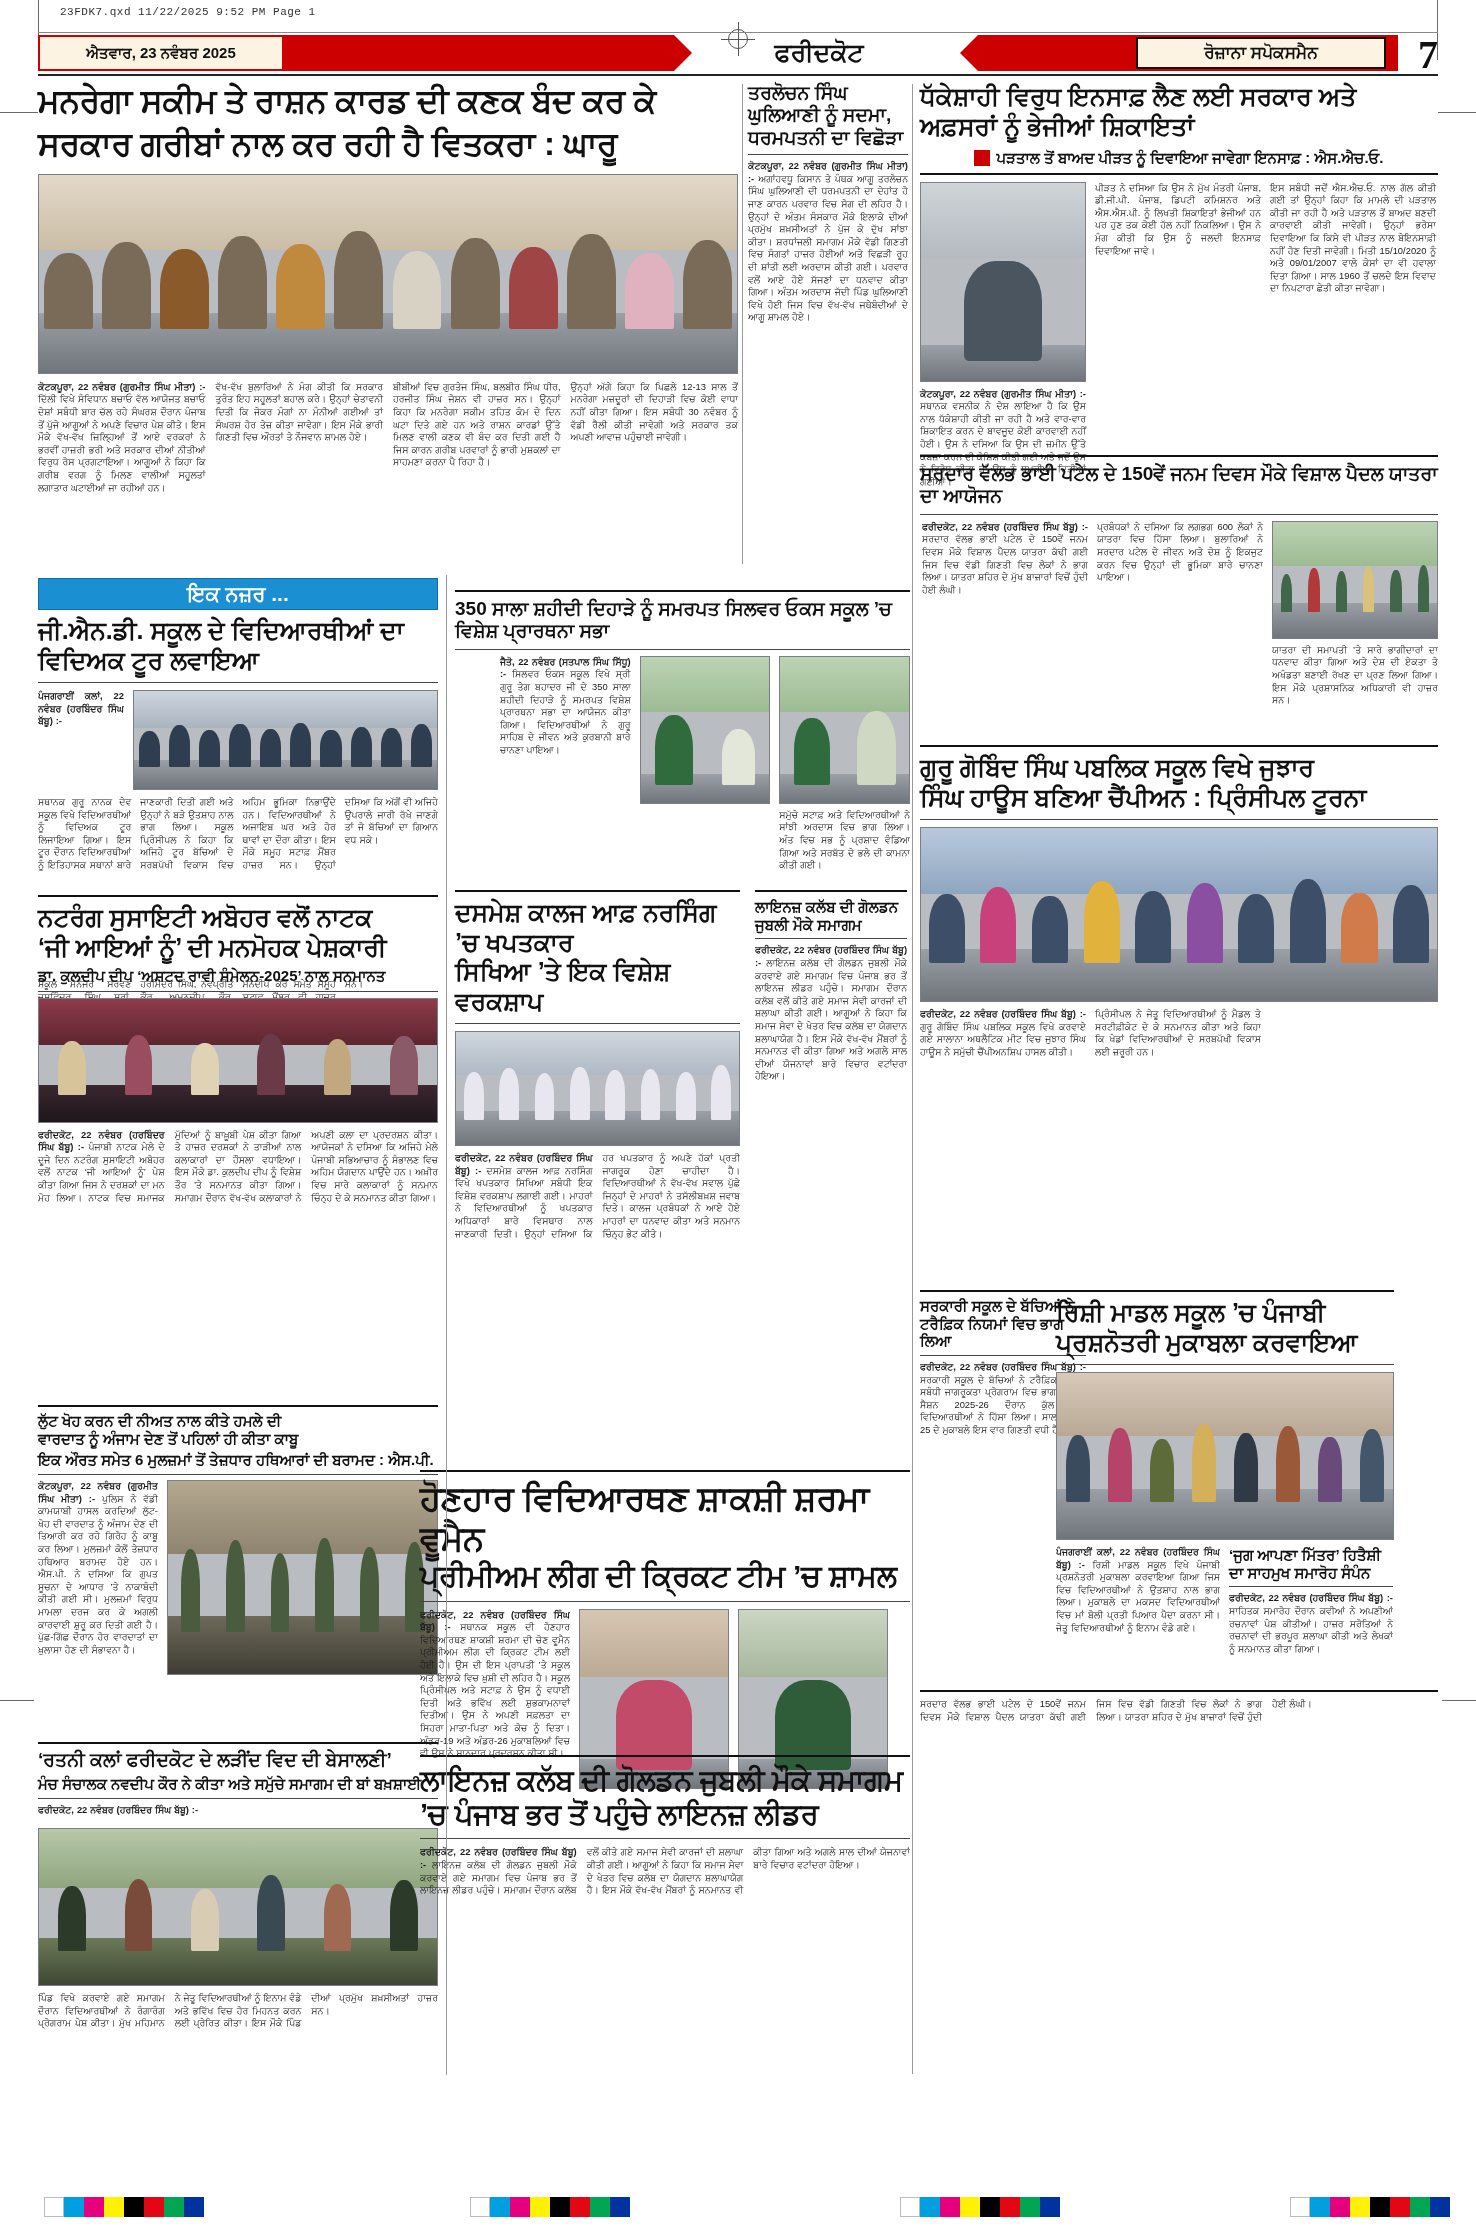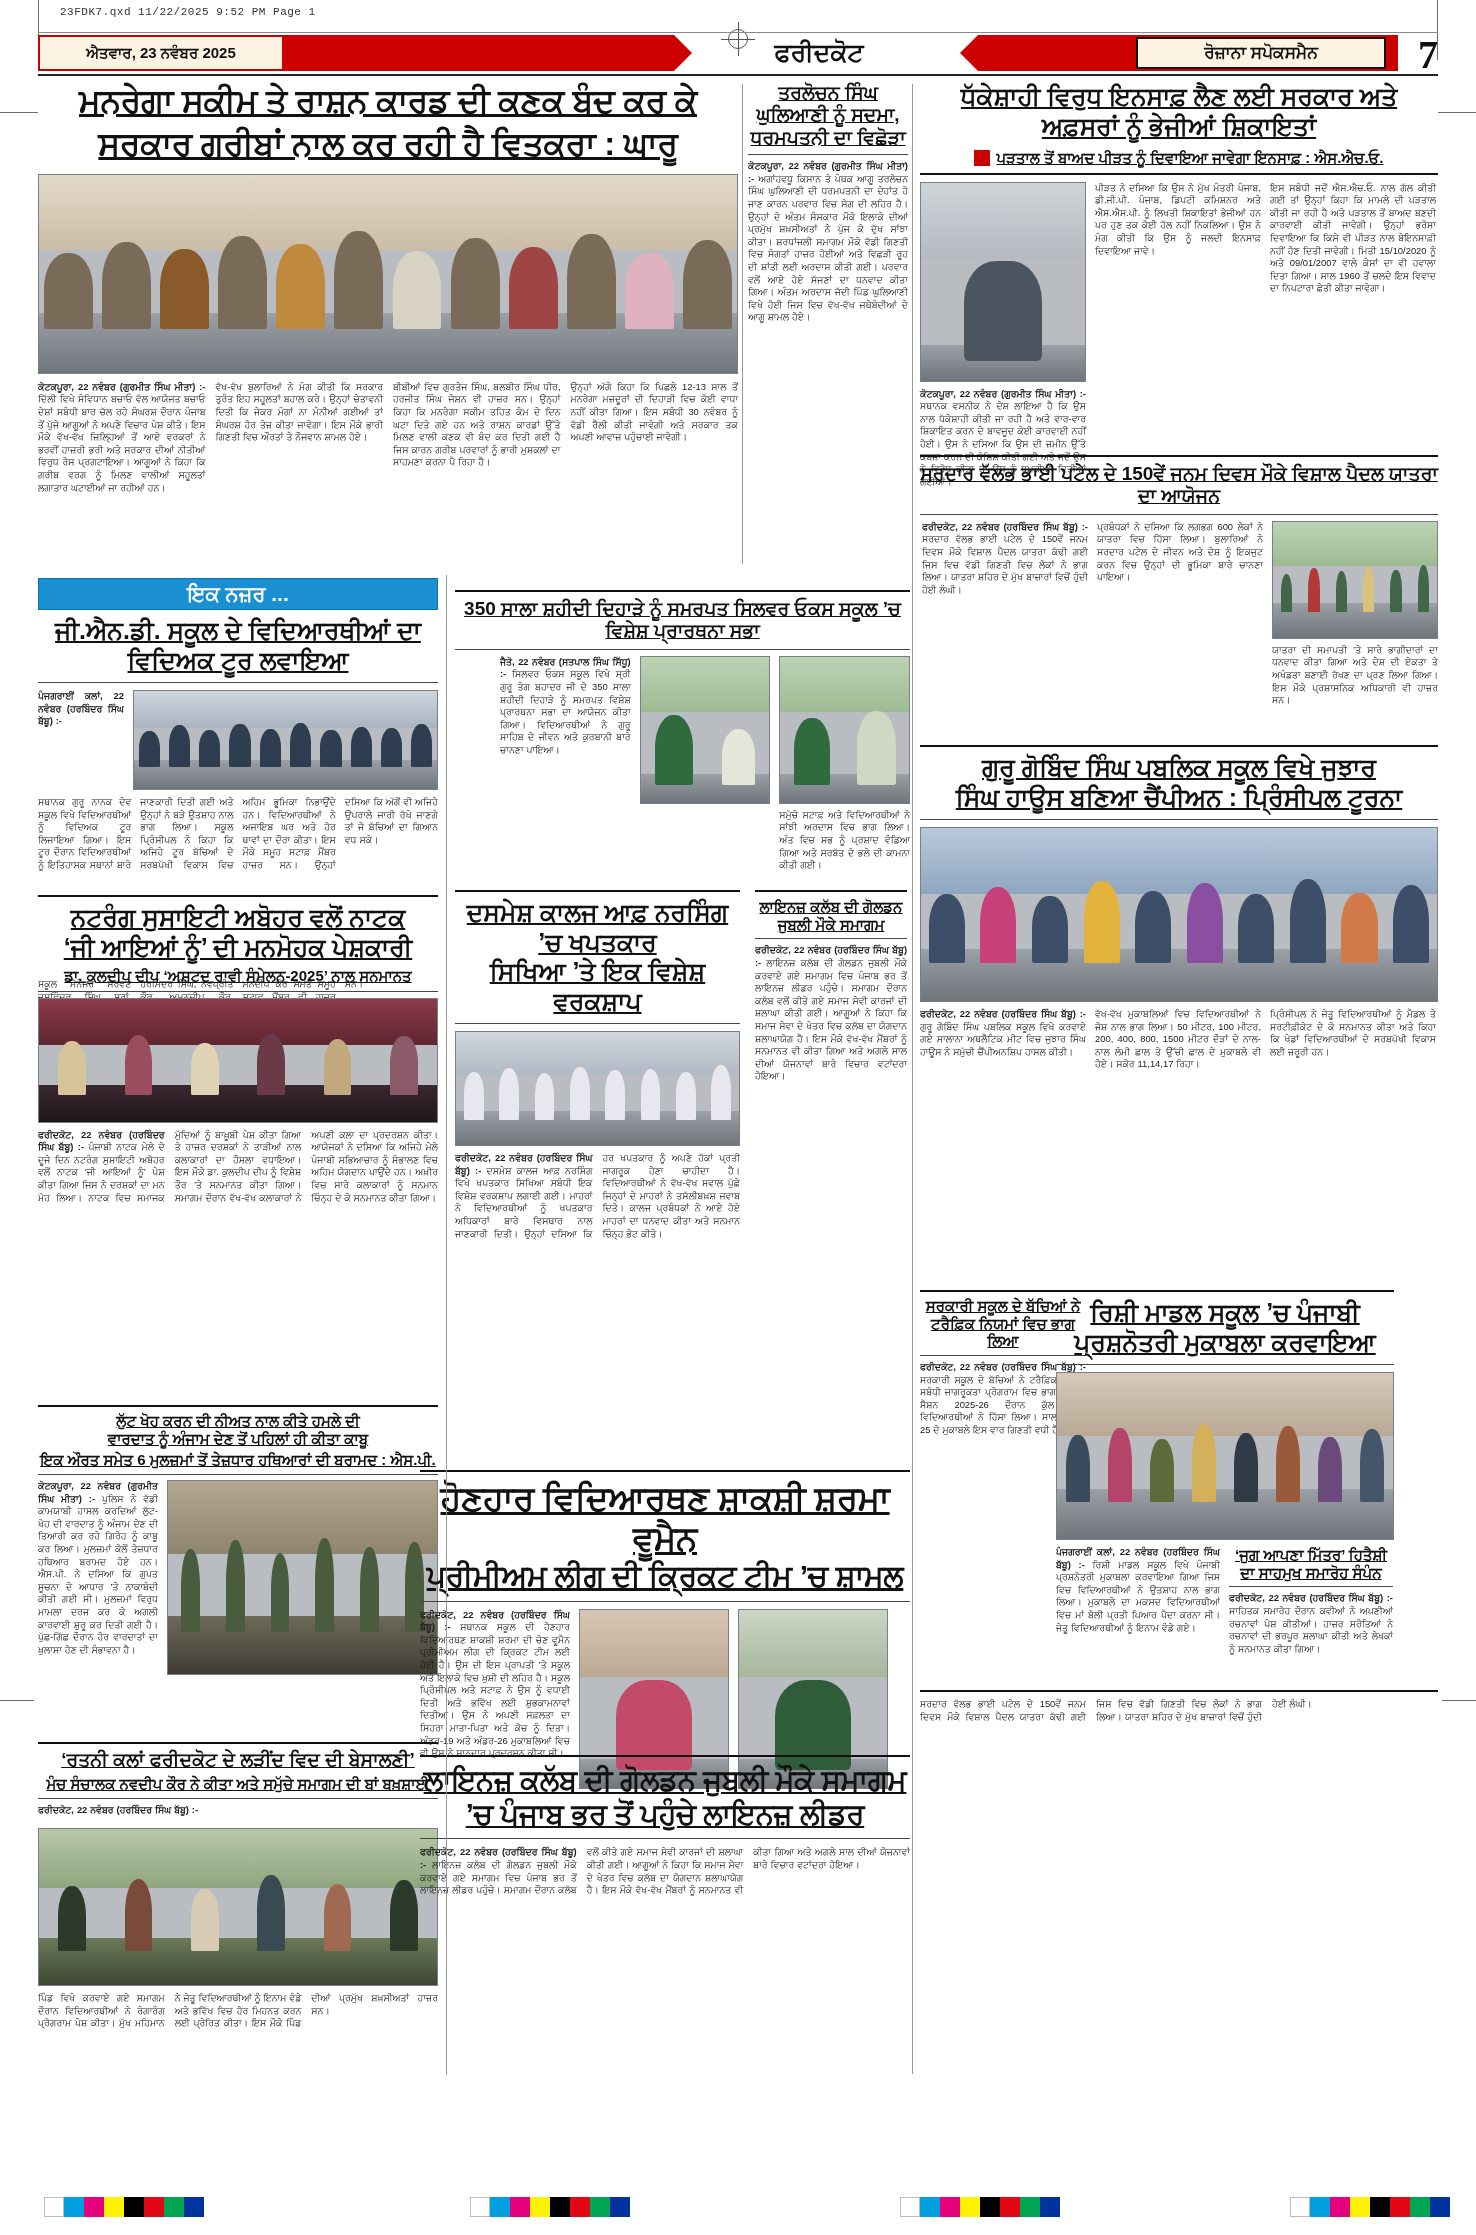--- a/index.html
+++ b/index.html
@@ -32,21 +32,21 @@
   .mh-arrow.b{left:922px;border-left:none;border-right:18px solid #cc0000;}
   .mh-date{position:absolute;left:0;top:0;width:246px;height:36px;background:#fdf3e3;border:2px solid #cc0000;box-sizing:border-box;display:flex;align-items:center;justify-content:center;font-size:15px;font-weight:bold;color:#111;}
   .mh-city{position:absolute;left:640px;top:0;width:282px;height:36px;display:flex;align-items:center;justify-content:center;font-size:25px;font-weight:bold;color:#111;}
   .mh-paper{position:absolute;right:52px;top:2px;width:250px;height:32px;background:#fdf3e3;border:2px solid #111;box-sizing:border-box;display:flex;align-items:center;justify-content:center;font-size:17px;font-weight:bold;color:#111;}
   .mh-pageno{position:absolute;right:0;top:-4px;font-size:40px;font-weight:bold;font-family:"Liberation Serif",serif;color:#111;}
   .mh-rule{position:absolute;left:38px;top:74px;width:1400px;height:2px;background:#222;}
   .mh-rule-top{position:absolute;left:38px;top:32px;width:1400px;height:1px;background:#888;}
 
   
   .col{position:absolute;}
-  .hl{font-weight:bold;color:#111;line-height:1.18;text-align:center;text-decoration:underline;}
+  .hl{font-weight:bold;color:#111;line-height:1.18;}
   .hl.big{font-size:33px;letter-spacing:-.3px;}
   .hl.med{font-size:25px;}
   .hl.sml{font-size:19px;}
   .hl.xsml{font-size:15px;}
   .rule{background:#111;height:2px;width:100%;}
   .rule.thin{height:1px;background:#444;}
 
   
   .body{font-size:9.4px;line-height:1.34;color:#1a1a1a;text-align:justify;word-spacing:.3px;}
   .body b{font-weight:bold;}
@@ -224,23 +224,20 @@
           <i class="p" style="height:88%"></i>
         <i class="p" style="height:74%;background:#d17a4a"></i>
           <i class="p" style="height:82%"></i>
       </div>
     </div>
     <div style="display:flex;gap:9px;margin-top:6px;">
       <div style="width:166px;">
           <div class="body" style="height:205px;overflow:hidden;"><b>ਫਰੀਦਕੋਟ, 22 ਨਵੰਬਰ (ਹਰਬਿੰਦਰ ਸਿੰਘ ਬੱਬੂ) :-</b> <span>ਗੁਰੂ ਗੋਬਿੰਦ ਸਿੰਘ ਪਬਲਿਕ ਸਕੂਲ ਵਿਖੇ ਕਰਵਾਏ ਗਏ ਸਾਲਾਨਾ ਅਥਲੈਟਿਕ ਮੀਟ ਵਿਚ ਜੁਝਾਰ ਸਿੰਘ ਹਾਊਸ ਨੇ ਸਮੁੱਚੀ ਚੈਂਪੀਅਨਸ਼ਿਪ ਹਾਸਲ ਕੀਤੀ।</span></div>
         </div>
       <div style="width:166px;">
-          <div class="body" style="height:205px;overflow:hidden;">ਵੱਖ-ਵੱਖ ਮੁਕਾਬਲਿਆਂ ਵਿਚ ਵਿਦਿਆਰਥੀਆਂ ਨੇ ਜੋਸ਼ ਨਾਲ ਭਾਗ ਲਿਆ। 50 ਮੀਟਰ, 100 ਮੀਟਰ, 200, 400, 800, 1500 ਮੀਟਰ ਦੌੜਾਂ ਦੇ ਨਾਲ-ਨਾਲ ਲੰਮੀ ਛਾਲ ਤੇ ਉੱਚੀ ਛਾਲ ਦੇ ਮੁਕਾਬਲੇ ਵੀ ਹੋਏ। ਸਕੋਰ 11,14,17 ਰਿਹਾ।</div>
-        </div>
-      <div style="width:166px;">
           <div class="body" style="height:205px;overflow:hidden;">ਪ੍ਰਿੰਸੀਪਲ ਨੇ ਜੇਤੂ ਵਿਦਿਆਰਥੀਆਂ ਨੂੰ ਮੈਡਲ ਤੇ ਸਰਟੀਫ਼ੀਕੇਟ ਦੇ ਕੇ ਸਨਮਾਨਤ ਕੀਤਾ ਅਤੇ ਕਿਹਾ ਕਿ ਖੇਡਾਂ ਵਿਦਿਆਰਥੀਆਂ ਦੇ ਸਰਬਪੱਖੀ ਵਿਕਾਸ ਲਈ ਜ਼ਰੂਰੀ ਹਨ।</div>
         </div>
     </div>
   </div>
 
   <div class="col" style="left:920px;top:1290px;width:166px;">
     <div class="rule" style="margin-bottom:5px;"></div>
     <div class="hl xsml">ਸਰਕਾਰੀ ਸਕੂਲ ਦੇ ਬੱਚਿਆਂ ਨੇ</div>
     <div class="hl xsml">ਟਰੈਫ਼ਿਕ ਨਿਯਮਾਂ ਵਿਚ ਭਾਗ ਲਿਆ</div>
     <div class="rule thin" style="margin:5px 0;"></div>

